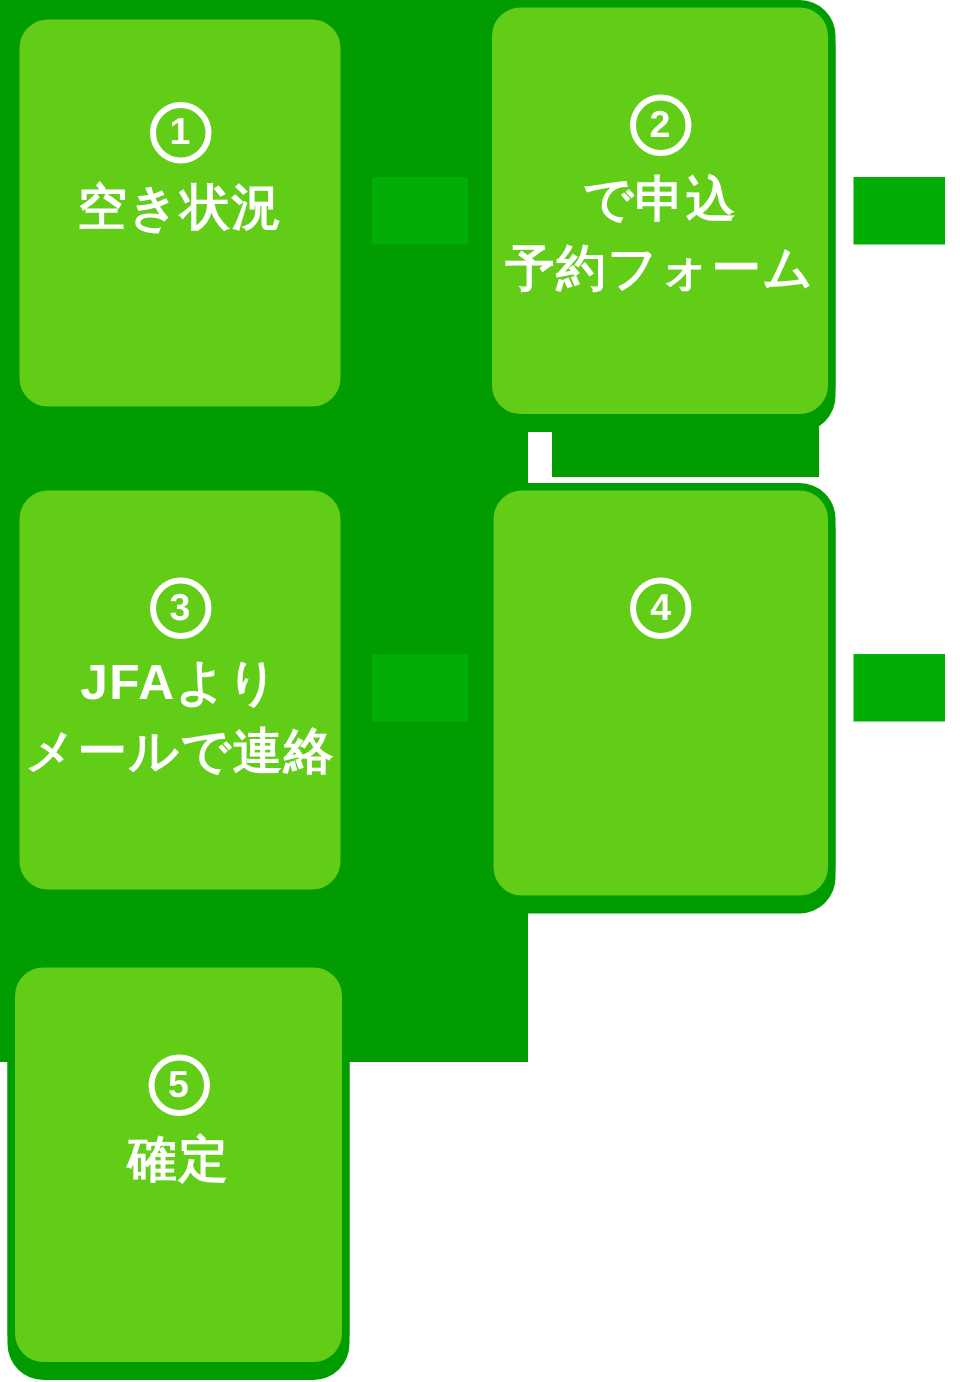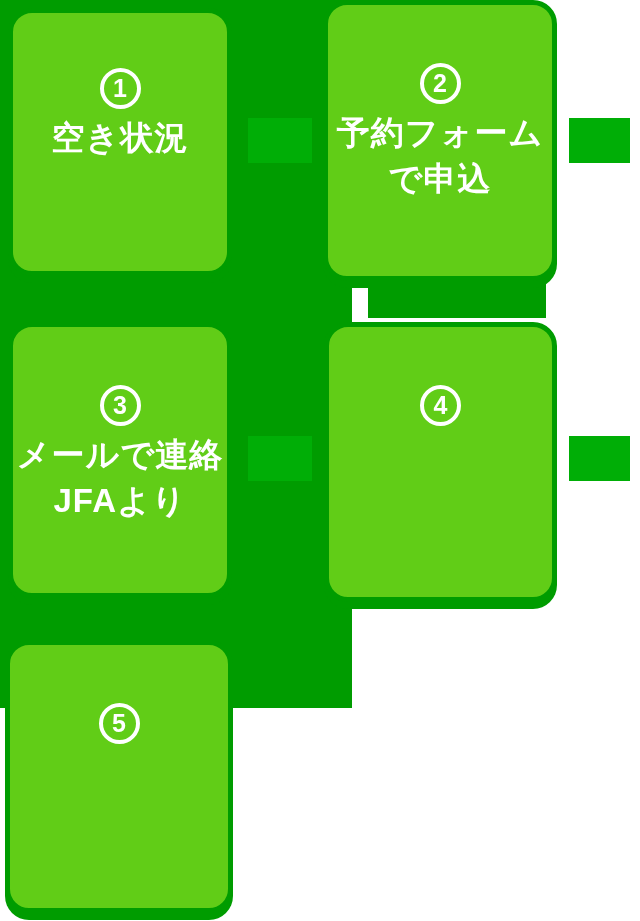--- a/index.html
+++ b/index.html
@@ -87,37 +87,38 @@
     <div class="num">
       <span class="numcircle">1</span>
     </div>
     <div class="line">空き状況</div>
   </div>
 
   <div class="abs card card2">
     <div class="num">
       <span class="numcircle">2</span>
     </div>
+    <div class="line">で申込</div>
     <div class="line">予約フォーム</div>
-    <div class="line">で申込</div>
   </div>
 
   <div class="abs card card3">
     <div class="num">
       <span class="numcircle">3</span>
     </div>
+    <div class="line">JFAより</div>
     <div class="line">メールで連絡</div>
-    <div class="line">JFAより</div>
   </div>
 
   <div class="abs card card4">
     <div class="num">
       <span class="numcircle">4</span>
     </div>
   </div>
 
   <div class="abs card card5">
     <div class="num">
       <span class="numcircle">5</span>
     </div>
+    <div class="line">確定</div>
   </div>
 
 </div>
 
 </body></html>

